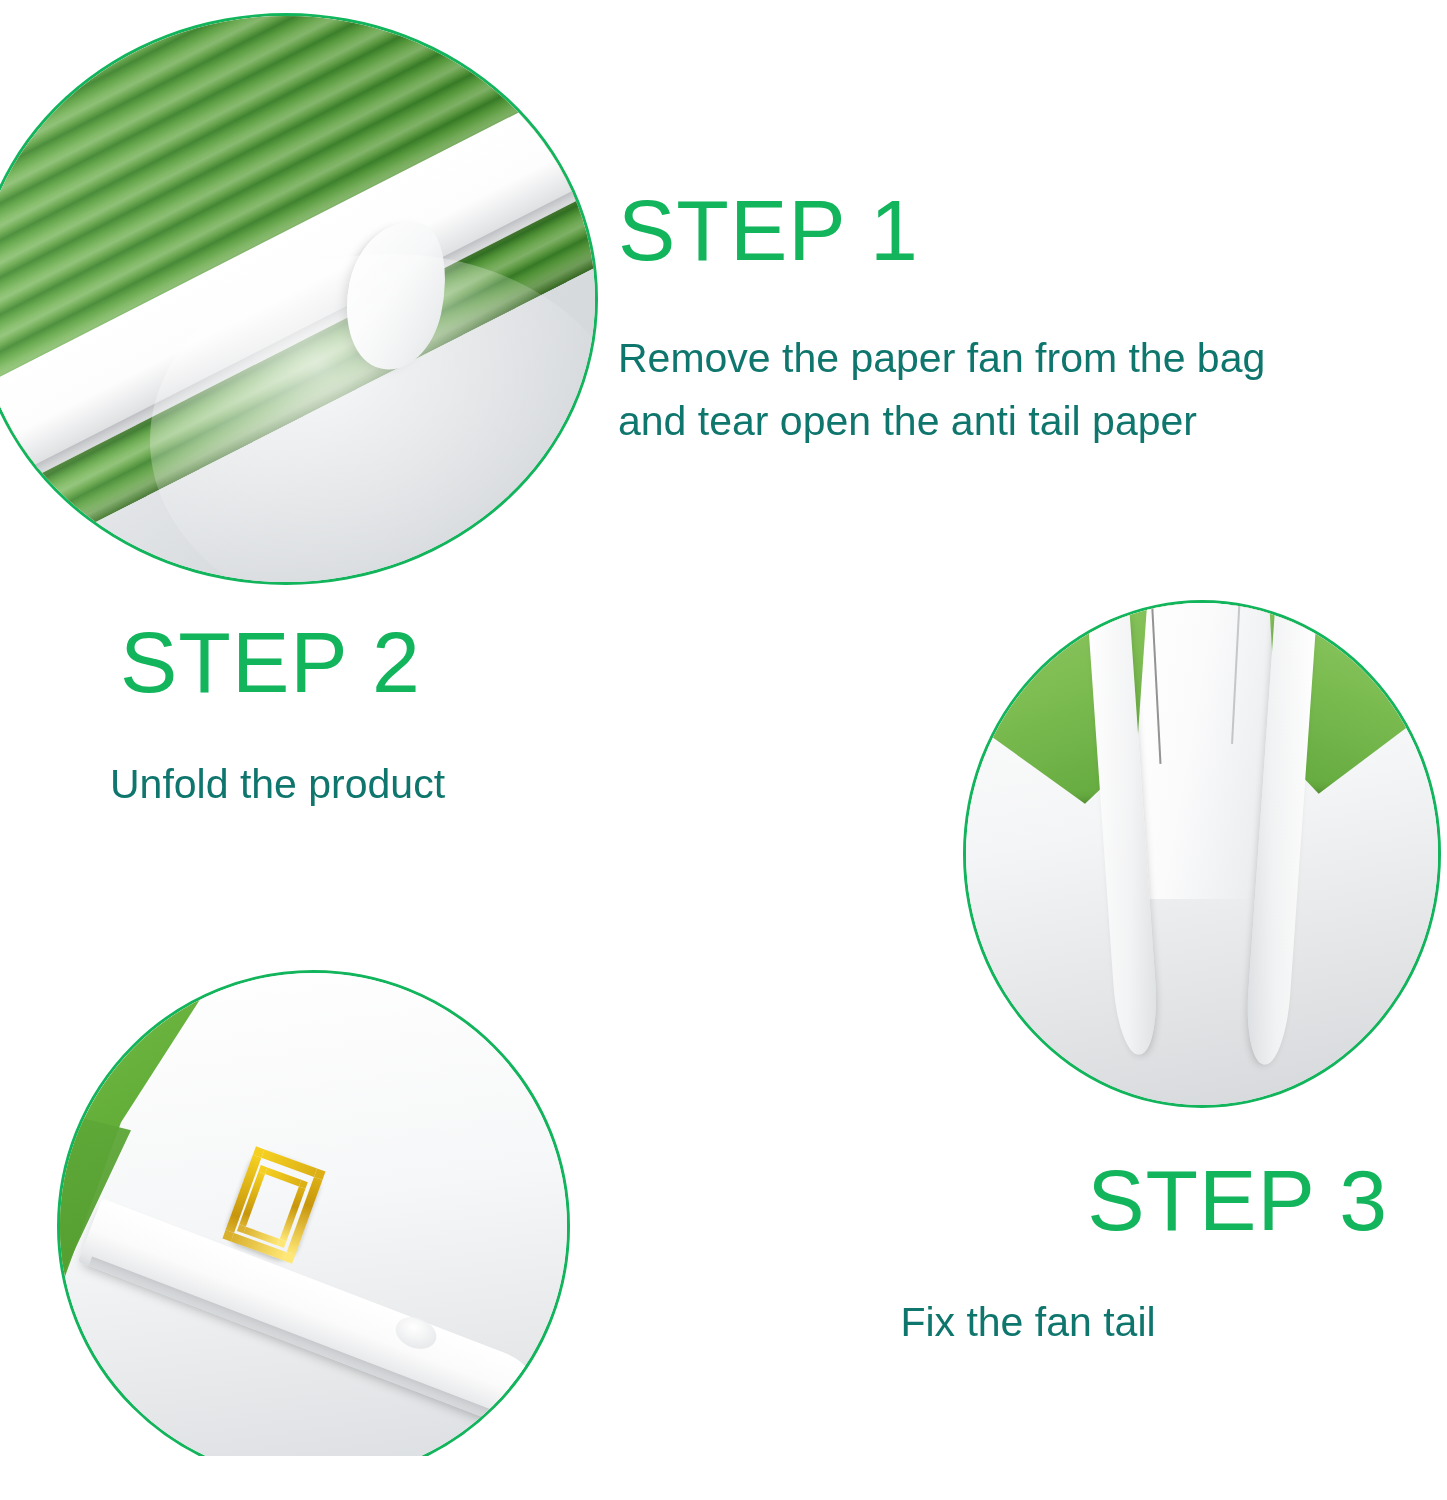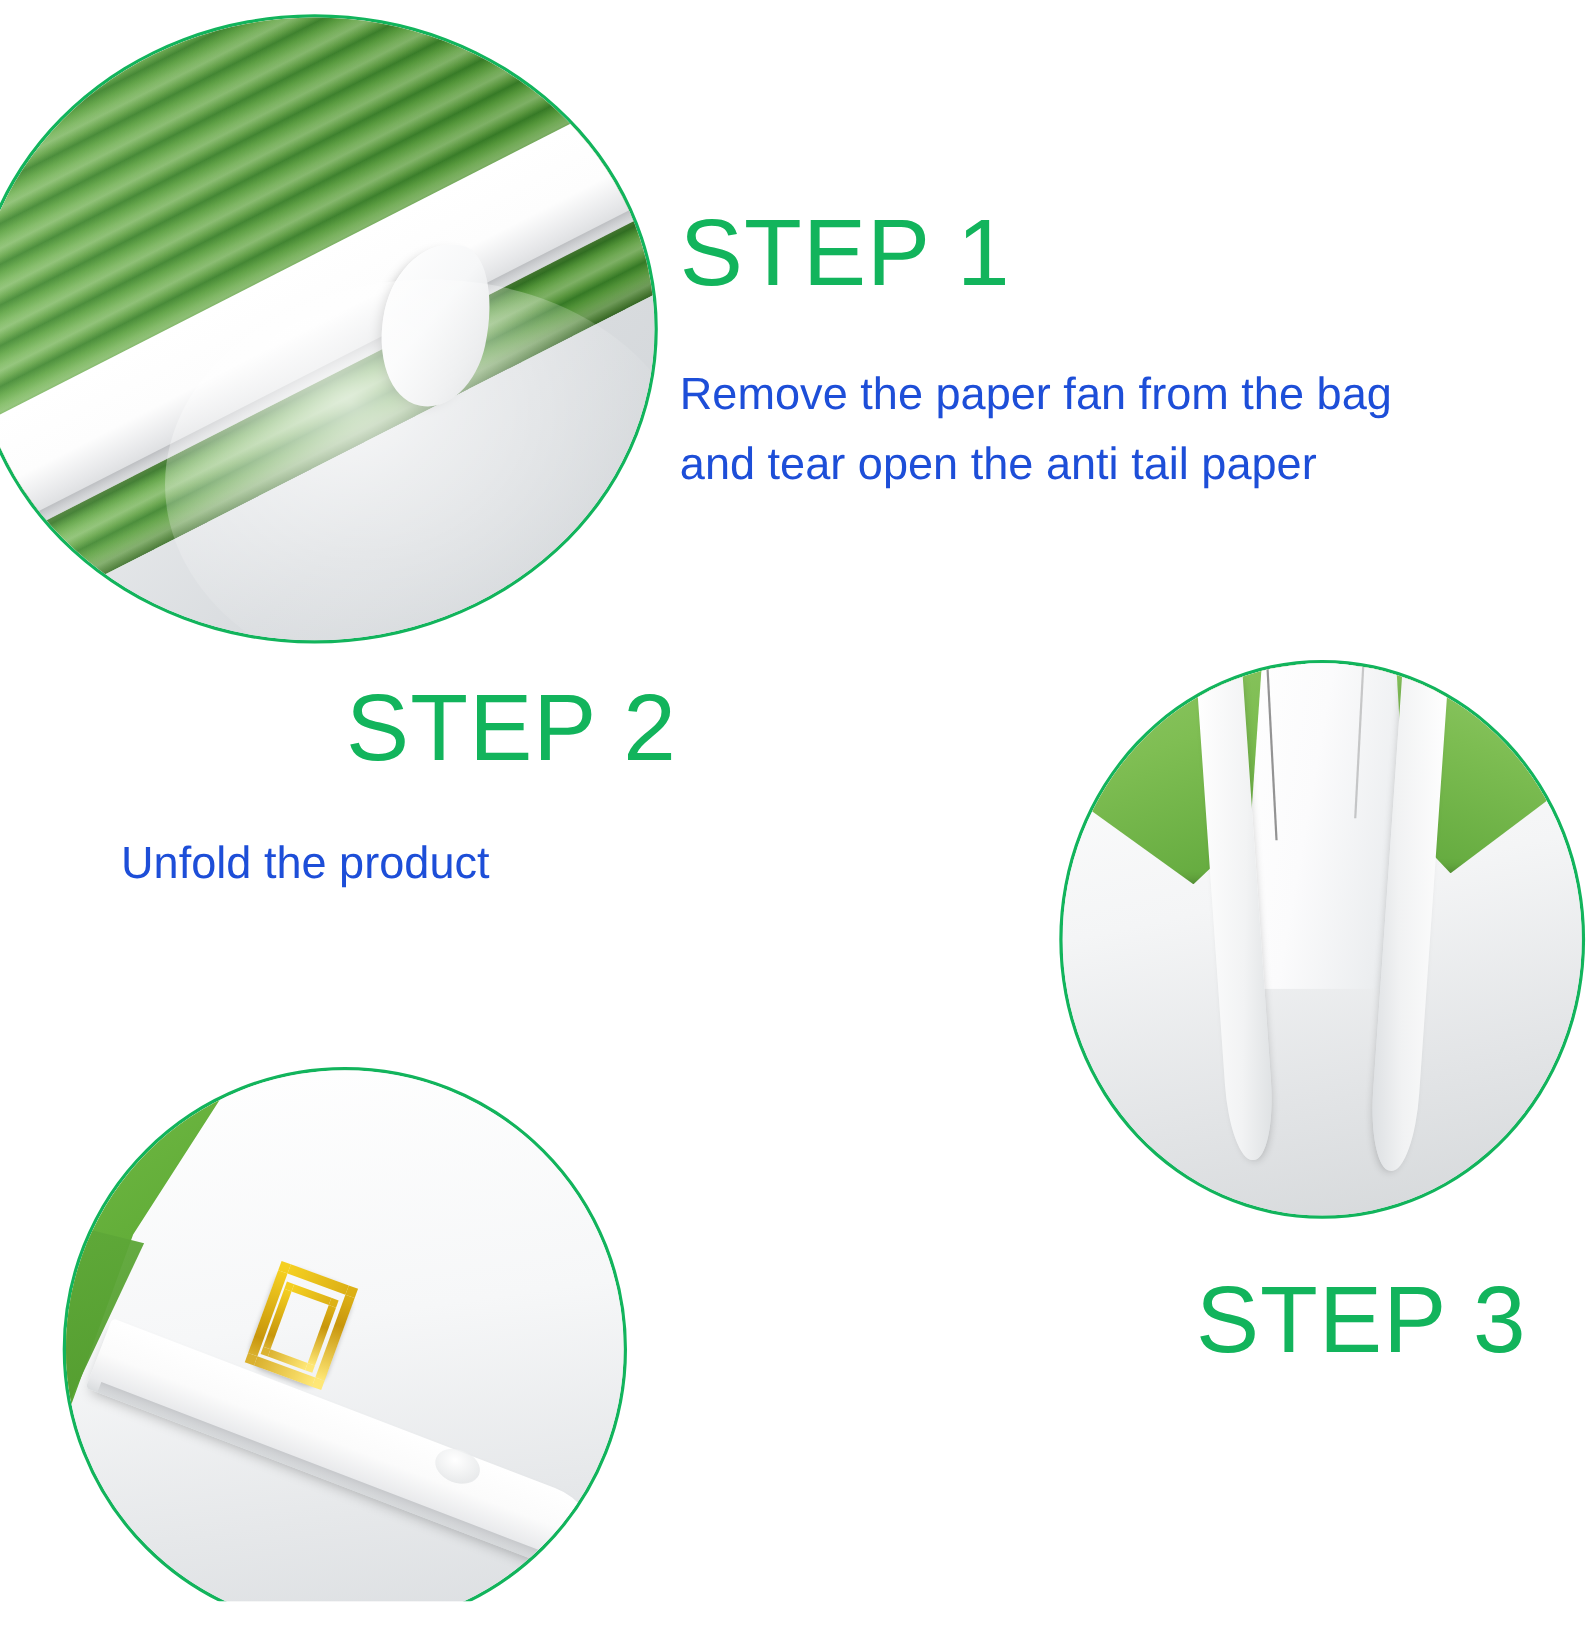--- a/index.html
+++ b/index.html
@@ -313,29 +313,29 @@
     line-height: 1.04;
     letter-spacing: 1px;
     color: #12b45c;
     white-space: nowrap;
   }
   .step-body {
     margin: 0;
     font-weight: 400;
     font-size: 41px;
     line-height: 1.52;
-    color: #1d4ed8;
+    color: #0f766e;
     white-space: nowrap;
   }
 
   #step-1 { left: 618px; top: 186px; text-align: left; }
   #step-1 .step-title { margin-bottom: 52px; }
 
   #step-2 { left: 110px; top: 618px; text-align: center; width: 700px; }
-  #step-2 .step-title { text-align: center; margin-left: 10px; margin-bottom: 46px; }
+  #step-2 .step-title { text-align: left; margin-left: 10px; margin-bottom: 46px; }
   #step-2 .step-body { text-align: left; }
 
   #step-3 { left: 668px; top: 1156px; text-align: center; width: 720px; }
   #step-3 .step-title { text-align: right; margin-left: 8px; margin-bottom: 46px; }
   #step-3 .step-body { text-align: center; }
 </style>
 </head>
 <body>
 
 <div id="page">
@@ -385,15 +385,16 @@
       <div class="p3-dimple"></div>
       <div class="p3-clip">
         <span class="ring ring-outer"></span>
         <span class="ring ring-inner"></span>
       </div>
     </div>
   </div>
 
   <div class="step-block" id="step-3">
     <p class="step-title">STEP 3</p>
+    <p class="step-body">Fix the fan tail</p>
   </div>
 
 </div>
 
 </body></html>

